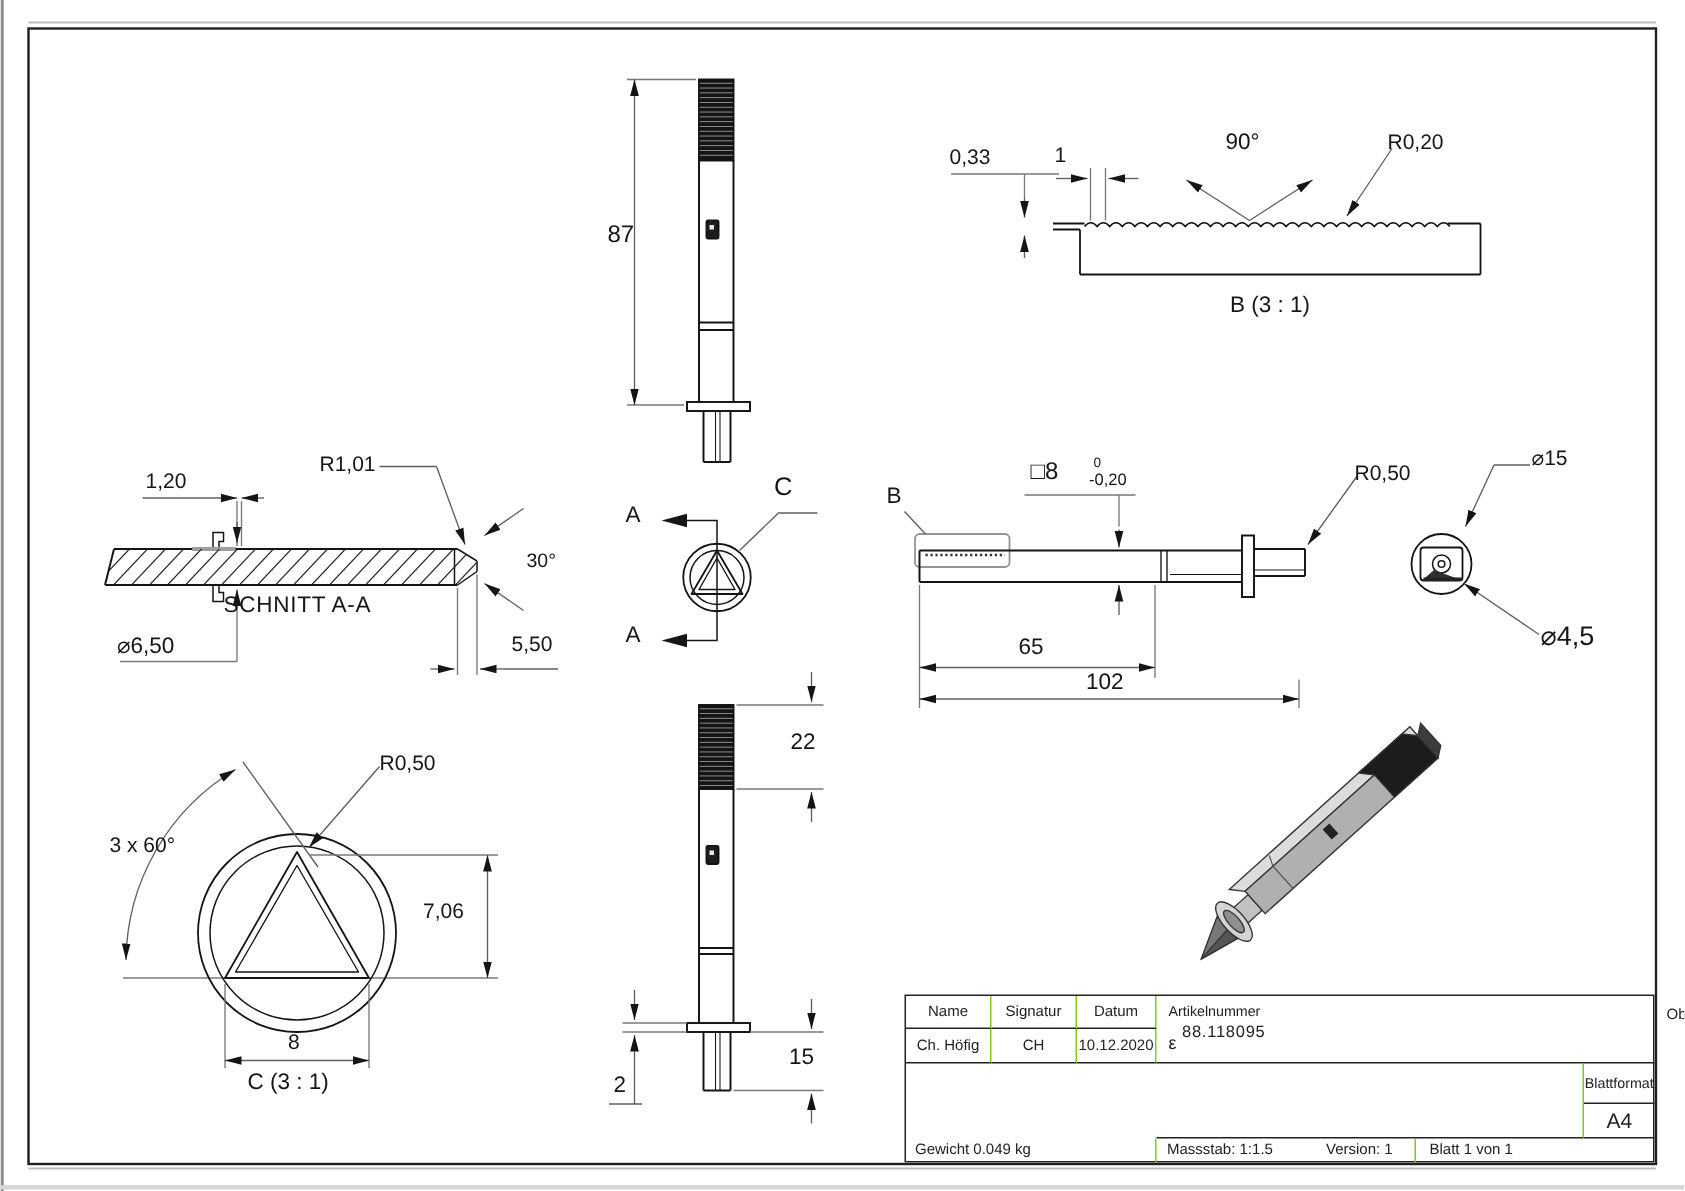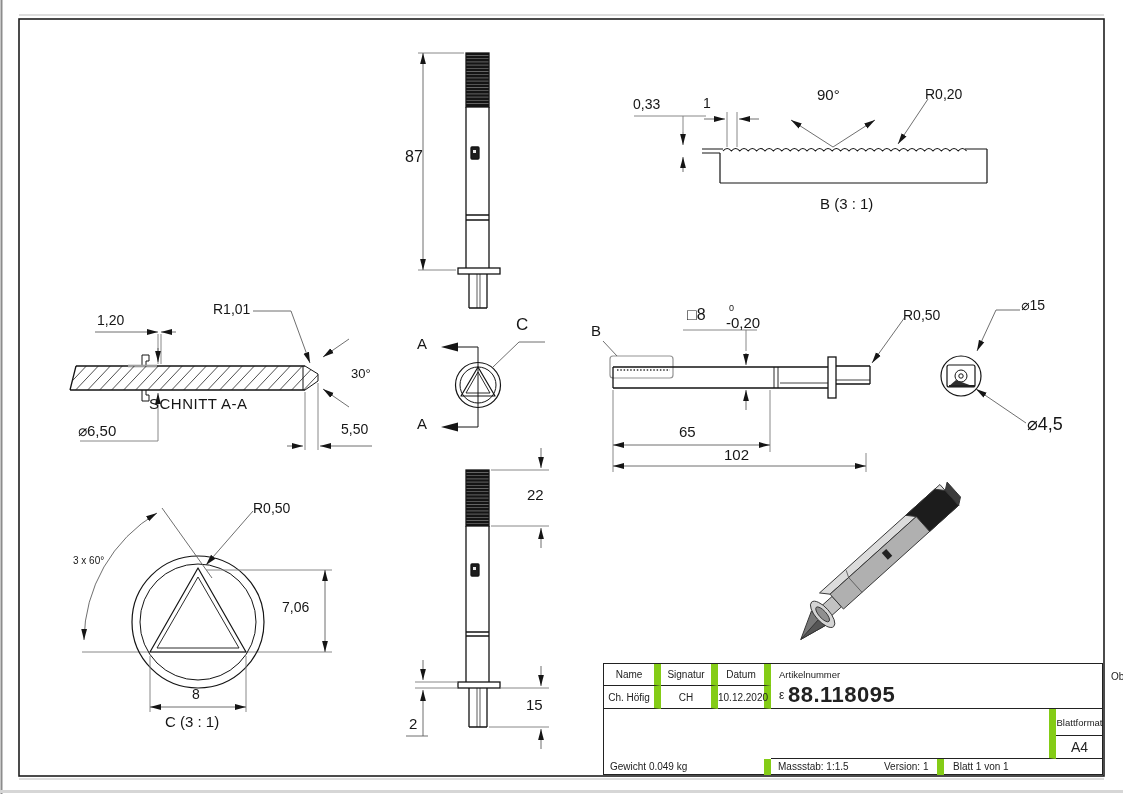--- a/index.html
+++ b/index.html
@@ -4,21 +4,21 @@
 <style>
   html,body{margin:0;padding:0;background:#ffffff;}
   .page{position:relative;width:1123px;height:794px;background:#fff;overflow:hidden;
         font-family:"Liberation Sans","DejaVu Sans",sans-serif;}
   svg{position:absolute;left:0;top:0;}
   .t{position:absolute;color:#161616;white-space:nowrap;line-height:1.05;
      font-family:"Liberation Sans","DejaVu Sans",sans-serif;}
   .tb{position:absolute;left:603px;top:663px;width:500px;height:112px;
       border:1.4px solid #222;box-sizing:border-box;background:#fff;}
   .cell{position:absolute;box-sizing:border-box;font-size:10px;color:#222;}
-  .br{border-right:7px solid #84cc16;} .bb{border-bottom:1px solid #222;}
+  .br{border-right:1px solid #84cc16;} .bb{border-bottom:1px solid #222;}
   .ctr{text-align:center;}
 </style>
 </head>
 <body>
 <div class="page">
 
 <svg id="cad" width="1123" height="794" viewBox="0 0 1123 794">
   <defs>
     <marker id="ah" orient="auto-start-reverse" markerUnits="userSpaceOnUse" markerWidth="12" markerHeight="7" refX="11" refY="3.5">
       <path d="M0,0.6 L11,3.5 L0,6.4 Z" fill="#151515"></path>
@@ -262,50 +262,50 @@
 <span class="t" style="left:78px;top:423px;font-size:15px">⌀6,50</span>
 <span class="t" style="left:341px;top:422px;font-size:14px">5,50</span>
 
 <span class="t" style="left:417px;top:336px;font-size:15px">A</span>
 <span class="t" style="left:417px;top:416px;font-size:15px">A</span>
 <span class="t" style="left:516px;top:316px;font-size:17px">C</span>
 
 <span class="t" style="left:591px;top:323px;font-size:15px">B</span>
 <span class="t" style="left:687px;top:307px;font-size:16px">□8</span>
 <span class="t" style="left:729px;top:304px;font-size:9px">0</span>
-<span class="t" style="left:726px;top:315px;font-size:15px">-0,20</span>
+<span class="t" style="left:726px;top:315px;font-size:11px">-0,20</span>
 <span class="t" style="left:679px;top:424px;font-size:15px">65</span>
 <span class="t" style="left:724px;top:447px;font-size:15px">102</span>
 <span class="t" style="left:903px;top:308px;font-size:14px">R0,50</span>
 
 <span class="t" style="left:1021px;top:298px;font-size:14px">⌀15</span>
 <span class="t" style="left:1027px;top:415px;font-size:18px">⌀4,5</span>
 
-<span class="t" style="left:73px;top:556px;font-size:10px">3 x 60°</span>
+<span class="t" style="left:73px;top:556px;font-size:14px">3 x 60°</span>
 <span class="t" style="left:253px;top:501px;font-size:14px">R0,50</span>
 <span class="t" style="left:282px;top:600px;font-size:14px">7,06</span>
 <span class="t" style="left:192px;top:687px;font-size:14px">8</span>
 <span class="t" style="left:165px;top:714px;font-size:15px">C (3 : 1)</span>
 
 <span class="t" style="left:527px;top:487px;font-size:15px">22</span>
 <span class="t" style="left:526px;top:697px;font-size:15px">15</span>
 <span class="t" style="left:409px;top:716px;font-size:15px">2</span>
 
 <div class="tb">
   <div class="cell br bb ctr" style="left:0;top:0;width:57px;height:22px;line-height:22px">Name</div>
   <div class="cell br bb ctr" style="left:57px;top:0;width:57px;height:22px;line-height:22px">Signatur</div>
   <div class="cell br bb ctr" style="left:114px;top:0;width:53px;height:22px;line-height:22px">Datum</div>
   <div class="cell br bb ctr" style="left:0;top:22px;width:57px;height:23px;line-height:23px">Ch. Höfig</div>
   <div class="cell br bb ctr" style="left:57px;top:22px;width:57px;height:23px;line-height:23px">CH</div>
   <div class="cell br bb ctr" style="left:114px;top:22px;width:53px;height:23px;line-height:23px;font-size:10px">10.12.2020</div>
 
   <div class="cell bb" style="left:167px;top:0;width:332px;height:45px">
     <span style="position:absolute;left:8px;top:5px;font-size:9.5px">Artikelnummer</span>
     <span style="position:absolute;left:8px;top:24px;font-size:12px">ε</span>
-    <span style="position:absolute;left:17px;top:18px;font-size:22px;font-weight:700;letter-spacing:0.5px">88.118095</span>
+    <span style="position:absolute;left:17px;top:18px;font-size:11px;font-weight:400;letter-spacing:0.5px">88.118095</span>
     <span style="position:absolute;left:340px;top:7px;font-size:10px">Oberfläche:</span>
 
   </div>
 
   <div class="cell br bb" style="left:167px;top:45px;width:285px;height:50px"></div>
   <div class="cell bb ctr" style="left:452px;top:45px;width:47px;height:27px;line-height:27px;font-size:9.5px">Blattformat</div>
   <div class="cell bb ctr" style="left:452px;top:72px;width:47px;height:23px;line-height:23px;font-size:14px">A4</div>
 
   <div class="cell br" style="left:0;top:95px;width:167px;height:16px;line-height:16px;padding-left:6px">Gewicht 0.049 kg</div>
   <div class="cell br" style="left:167px;top:95px;width:173px;height:16px;line-height:16px">

